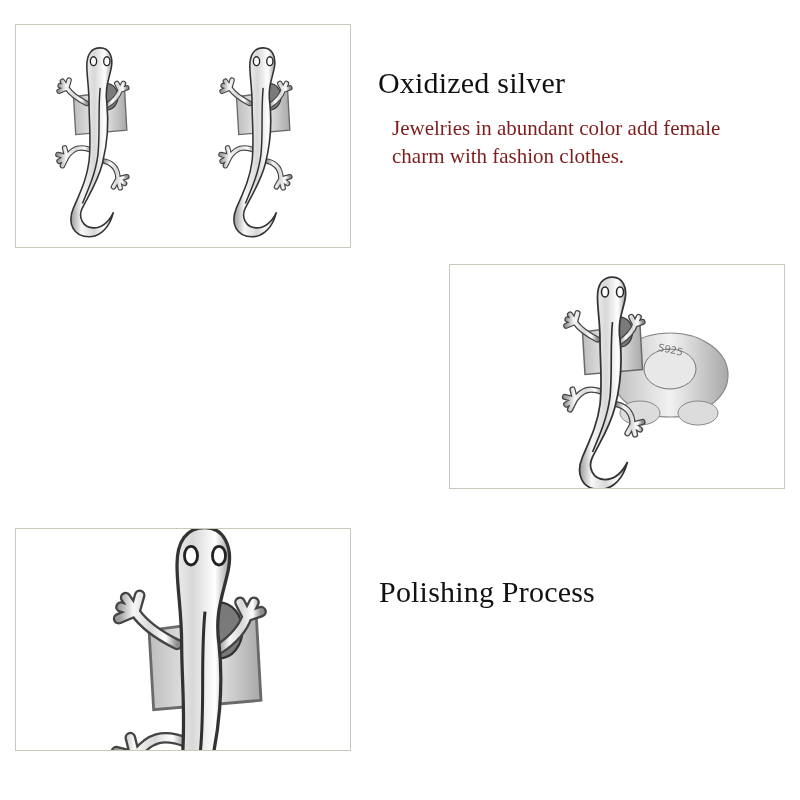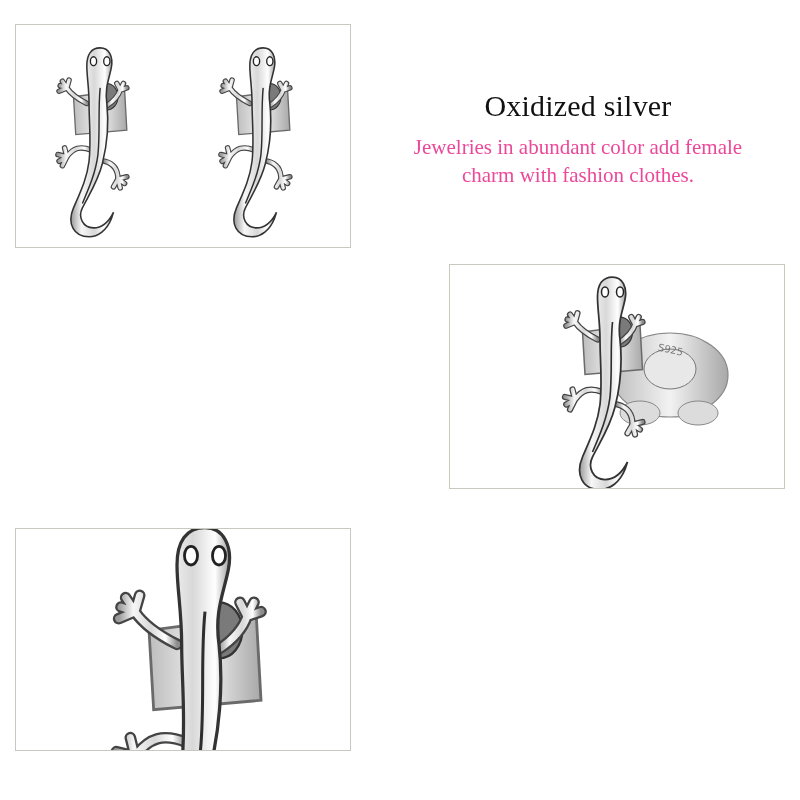--- a/index.html
+++ b/index.html
@@ -33,26 +33,26 @@
     .heading {
       font-size: 30px;
       color: #111111;
       line-height: 34px;
       margin: 0 0 10px 0;
       font-weight: normal;
       letter-spacing: 0.2px;
     }
     .desc {
       font-size: 21px;
-      color: #ec4899;
+      color: #7f1d1d;
       line-height: 28px;
-      margin: 0;
+      margin: 14px;
       white-space: pre-line;
     }
-    #block-1 { left: 378px; top: 89px; width: 400px; text-align: center; }
+    #block-1 { left: 378px; top: 66px; width: 400px; }
     #block-2 { left: 34px; top: 316px; width: 400px; }
     #block-3 { left: 379px; top: 575px; width: 400px; }
   </style>
 </head>
 <body>
 
 <svg width="0" height="0" style="position:absolute">
   <defs>
     <linearGradient id="silverGrad" x1="0" y1="0" x2="1" y2="0">
       <stop offset="0" stop-color="#9a9a9a"></stop>
@@ -124,13 +124,14 @@
   </svg>
 </div>
 
 <div id="frame-3" class="frame" aria-label="Close-up of polished silver gecko stud earring">
   <svg style="left:80px; top:-20px;" width="190" height="420" viewBox="0 0 80 180">
     <use href="#gecko"></use>
   </svg>
 </div>
 
 <div id="block-3" class="text-block">
+  <h2 class="heading">Polishing Process</h2>
 </div>
 
 </body></html>

